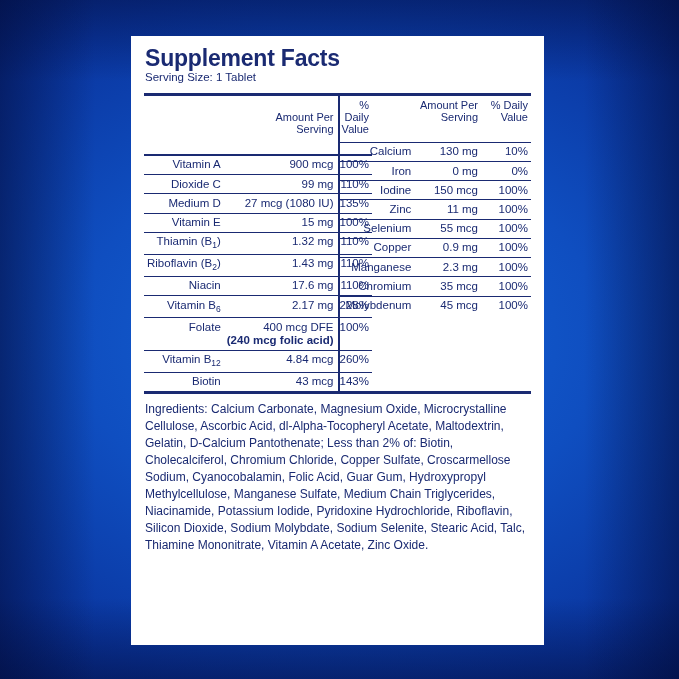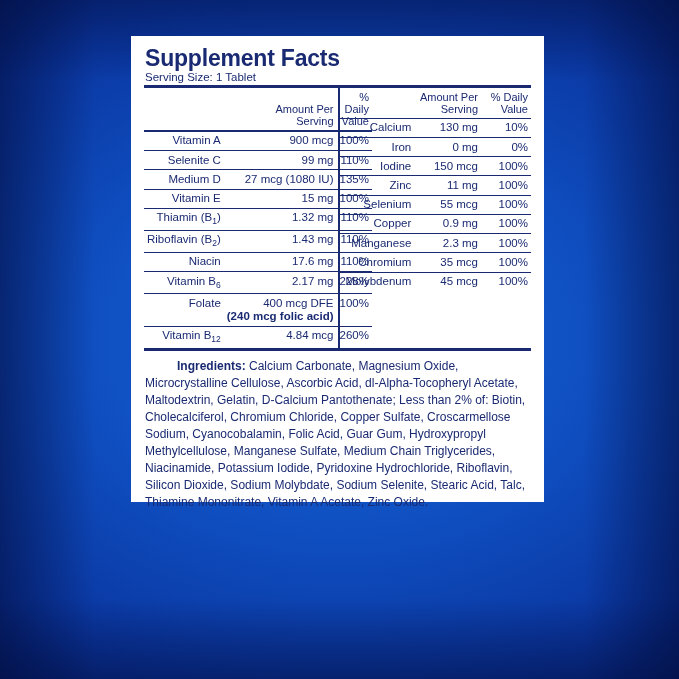--- a/index.html
+++ b/index.html
@@ -25,37 +25,37 @@
     inset: 0;
     background:
       linear-gradient(to right, rgba(2,12,60,0.55) 0%, rgba(2,12,60,0.0) 14%, rgba(2,12,60,0.0) 86%, rgba(2,12,60,0.55) 100%),
       linear-gradient(to bottom, rgba(2,12,60,0.45) 0%, rgba(2,12,60,0.0) 12%, rgba(2,12,60,0.0) 88%, rgba(2,12,60,0.5) 100%);
   }
   #panel {
     position: absolute;
     left: 131px;
     top: 36px;
     width: 413px;
-    height: 466px;
+    height: 609px;
     background: #ffffff;
     box-sizing: border-box;
     padding: 8px 11px 6px 11px;
     color: #1c2a6e;
   }
   .facts-title {
     font-size: 23px;
     font-weight: bold;
     letter-spacing: -0.2px;
     line-height: 1.05;
     margin: 2px 0 1px 3px;
     color: #1a2a72;
   }
   .serving {
     font-size: 11.5px;
-    margin: 0 0 2px 3px;
+    margin: 0 0 10px 3px;
     color: #1a2a72;
   }
   .rule-thick {
     border-bottom: 3px solid #1a2a72;
     margin: 2px 2px 0 2px;
   }
   .cols {
     display: flex;
     margin: 0 2px;
   }
@@ -79,21 +79,21 @@
   table.nutri th, table.nutri td {
     padding: 2.5px 3px;
     vertical-align: top;
     font-weight: normal;
     line-height: 1.15;
   }
   table.nutri thead th {
     text-align: right;
     font-size: 11px;
     line-height: 1.1;
-    padding-bottom: 3px;
+    padding-bottom: 19px;
     vertical-align: bottom;
   }
   table.nutri thead th.blank {
     text-align: left;
   }
   table.nutri tbody tr {
     border-top: 1px solid #1a2a72;
   }
   table.nutri tbody tr.thickline {
     border-top: 2px solid #1a2a72;
@@ -125,22 +125,21 @@
     margin: 0 2px;
   }
   .ingredients {
     margin: 7px 3px 0 3px;
     font-size: 12px;
     line-height: 1.42;
     color: #1a2a72;
     text-align: left;
   }
   .ingredients b {
-    font-weight: bold;
-    margin-left: 32px;
+    font-weight: normal;
   }
 </style>
 </head>
 <body>
 
 <div id="bg"></div>
 
 <div id="panel">
 
   <div class="facts-title">Supplement Facts</div>
@@ -164,21 +163,21 @@
             </th>
           </tr>
         </thead>
         <tbody>
           <tr class="thickline">
             <td class="name">Vitamin A</td>
             <td class="amt">900 mcg</td>
             <td class="dv">100%</td>
           </tr>
           <tr>
-            <td class="name">Selenite C</td>
+            <td class="name">Dioxide C</td>
             <td class="amt">99 mg</td>
             <td class="dv">110%</td>
           </tr>
           <tr>
             <td class="name">Medium D</td>
             <td class="amt">27 mcg (1080 IU)</td>
             <td class="dv">135%</td>
           </tr>
           <tr>
             <td class="name">Vitamin E</td>
@@ -210,20 +209,25 @@
             <td class="amt">
               <span>400 mcg DFE</span><br>
               <span class="folate-second">(240 mcg folic acid)</span>
             </td>
             <td class="dv">100%</td>
           </tr>
           <tr>
             <td class="name">Vitamin B<span class="sub">12</span></td>
             <td class="amt">4.84 mcg</td>
             <td class="dv">260%</td>
+          </tr>
+          <tr>
+            <td class="name">Biotin</td>
+            <td class="amt">43 mcg</td>
+            <td class="dv">143%</td>
           </tr>
         </tbody>
       </table>
     </div>
 
     <div class="col right">
       <table class="nutri">
         <thead>
           <tr>
             <th class="blank"></th>

